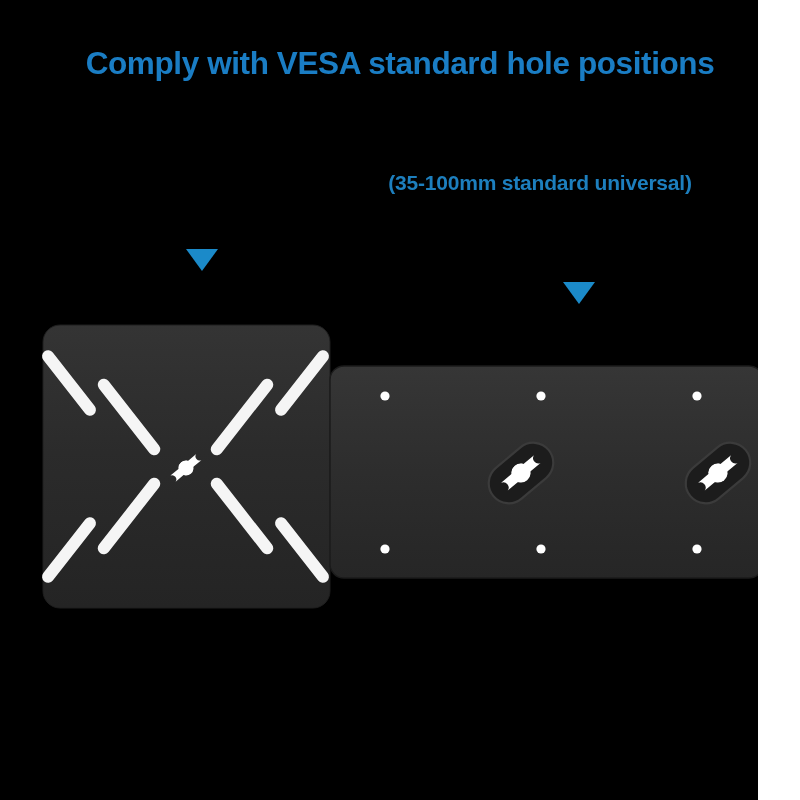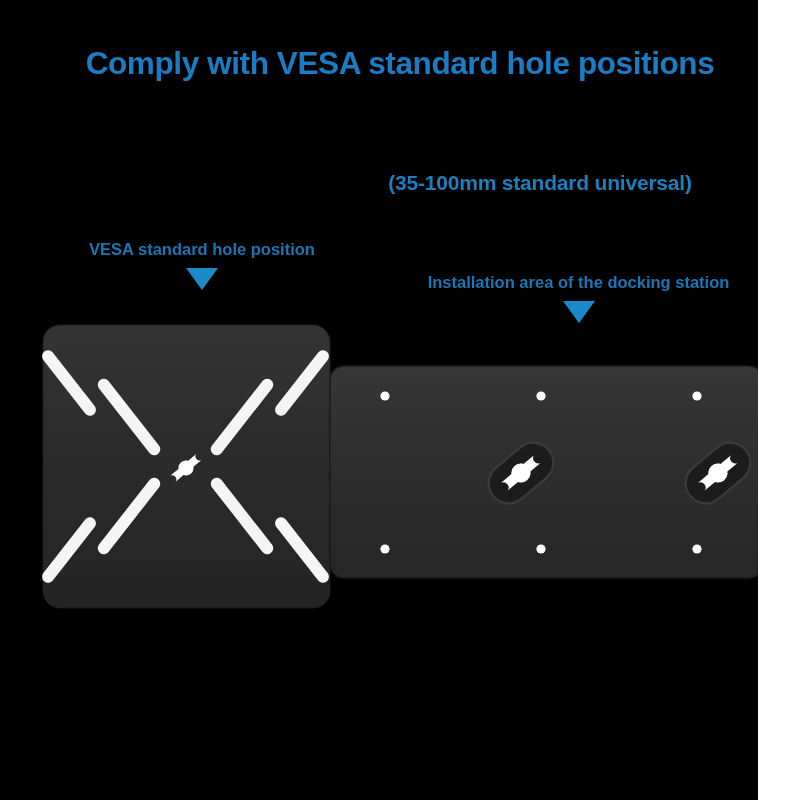--- a/index.html
+++ b/index.html
@@ -90,26 +90,24 @@
 </head>
 <body>
 
 <div id="stage">
 
   <div class="title">Comply with VESA standard hole positions</div>
 
   <div class="subtitle">(35-100mm standard universal)</div>
 
   <div class="callout" id="callout-vesa">
-    <span class="callout-text">VESA standard hole position</span>
     <span class="callout-arrow"></span>
   </div>
 
   <div class="callout" id="callout-dock">
-    <span class="callout-text">Installation area of the docking station</span>
     <span class="callout-arrow"></span>
   </div>
 
   <svg id="illustration" viewBox="0 0 800 800">
     <defs>
 
       <linearGradient id="plateGrad" x1="0" y1="0" x2="0" y2="1">
         <stop offset="0%" stop-color="#343434"></stop>
         <stop offset="45%" stop-color="#2b2b2b"></stop>
         <stop offset="100%" stop-color="#242424"></stop>

